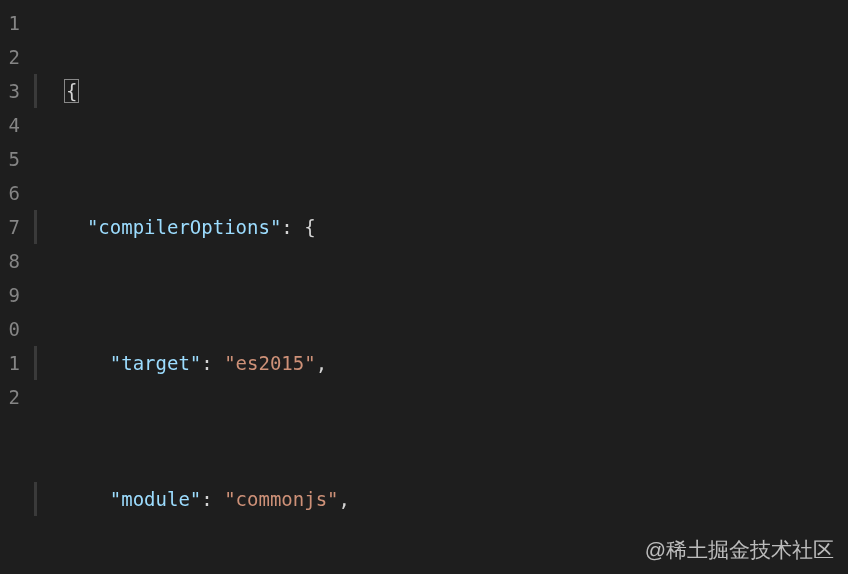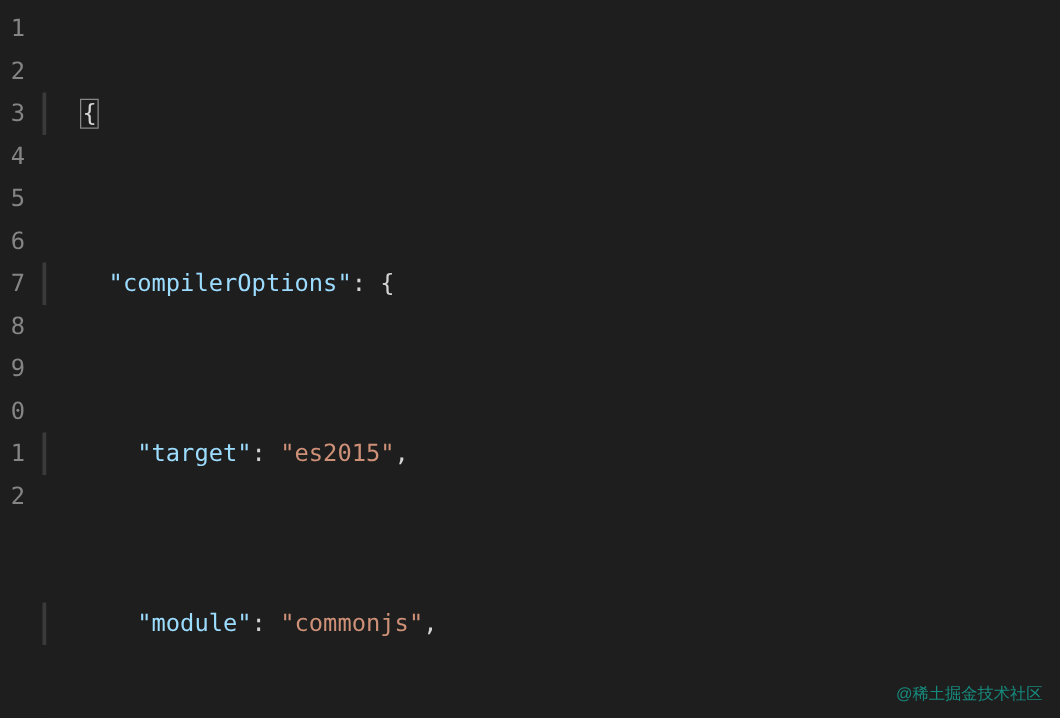--- a/index.html
+++ b/index.html
@@ -52,23 +52,23 @@
   .tok-key { color: #9cdcfe; }
   .tok-string { color: #ce9178; }
   .brace-match {
     border: 1px solid #888;
     padding: 0 1px;
   }
   .watermark {
     position: absolute;
     right: 14px;
     bottom: 10px;
-    color: #14b8a6;
+    color: #ffffff;
     font-family: -apple-system, "PingFang SC", "Microsoft YaHei", sans-serif;
-    font-size: 13px;
+    font-size: 21px;
     opacity: 0.7;
     margin-left: 27px;
   }
 </style>
 </head>
 <body>
 
 <div class="editor">
   <div class="gutter">
     <div>1</div>

